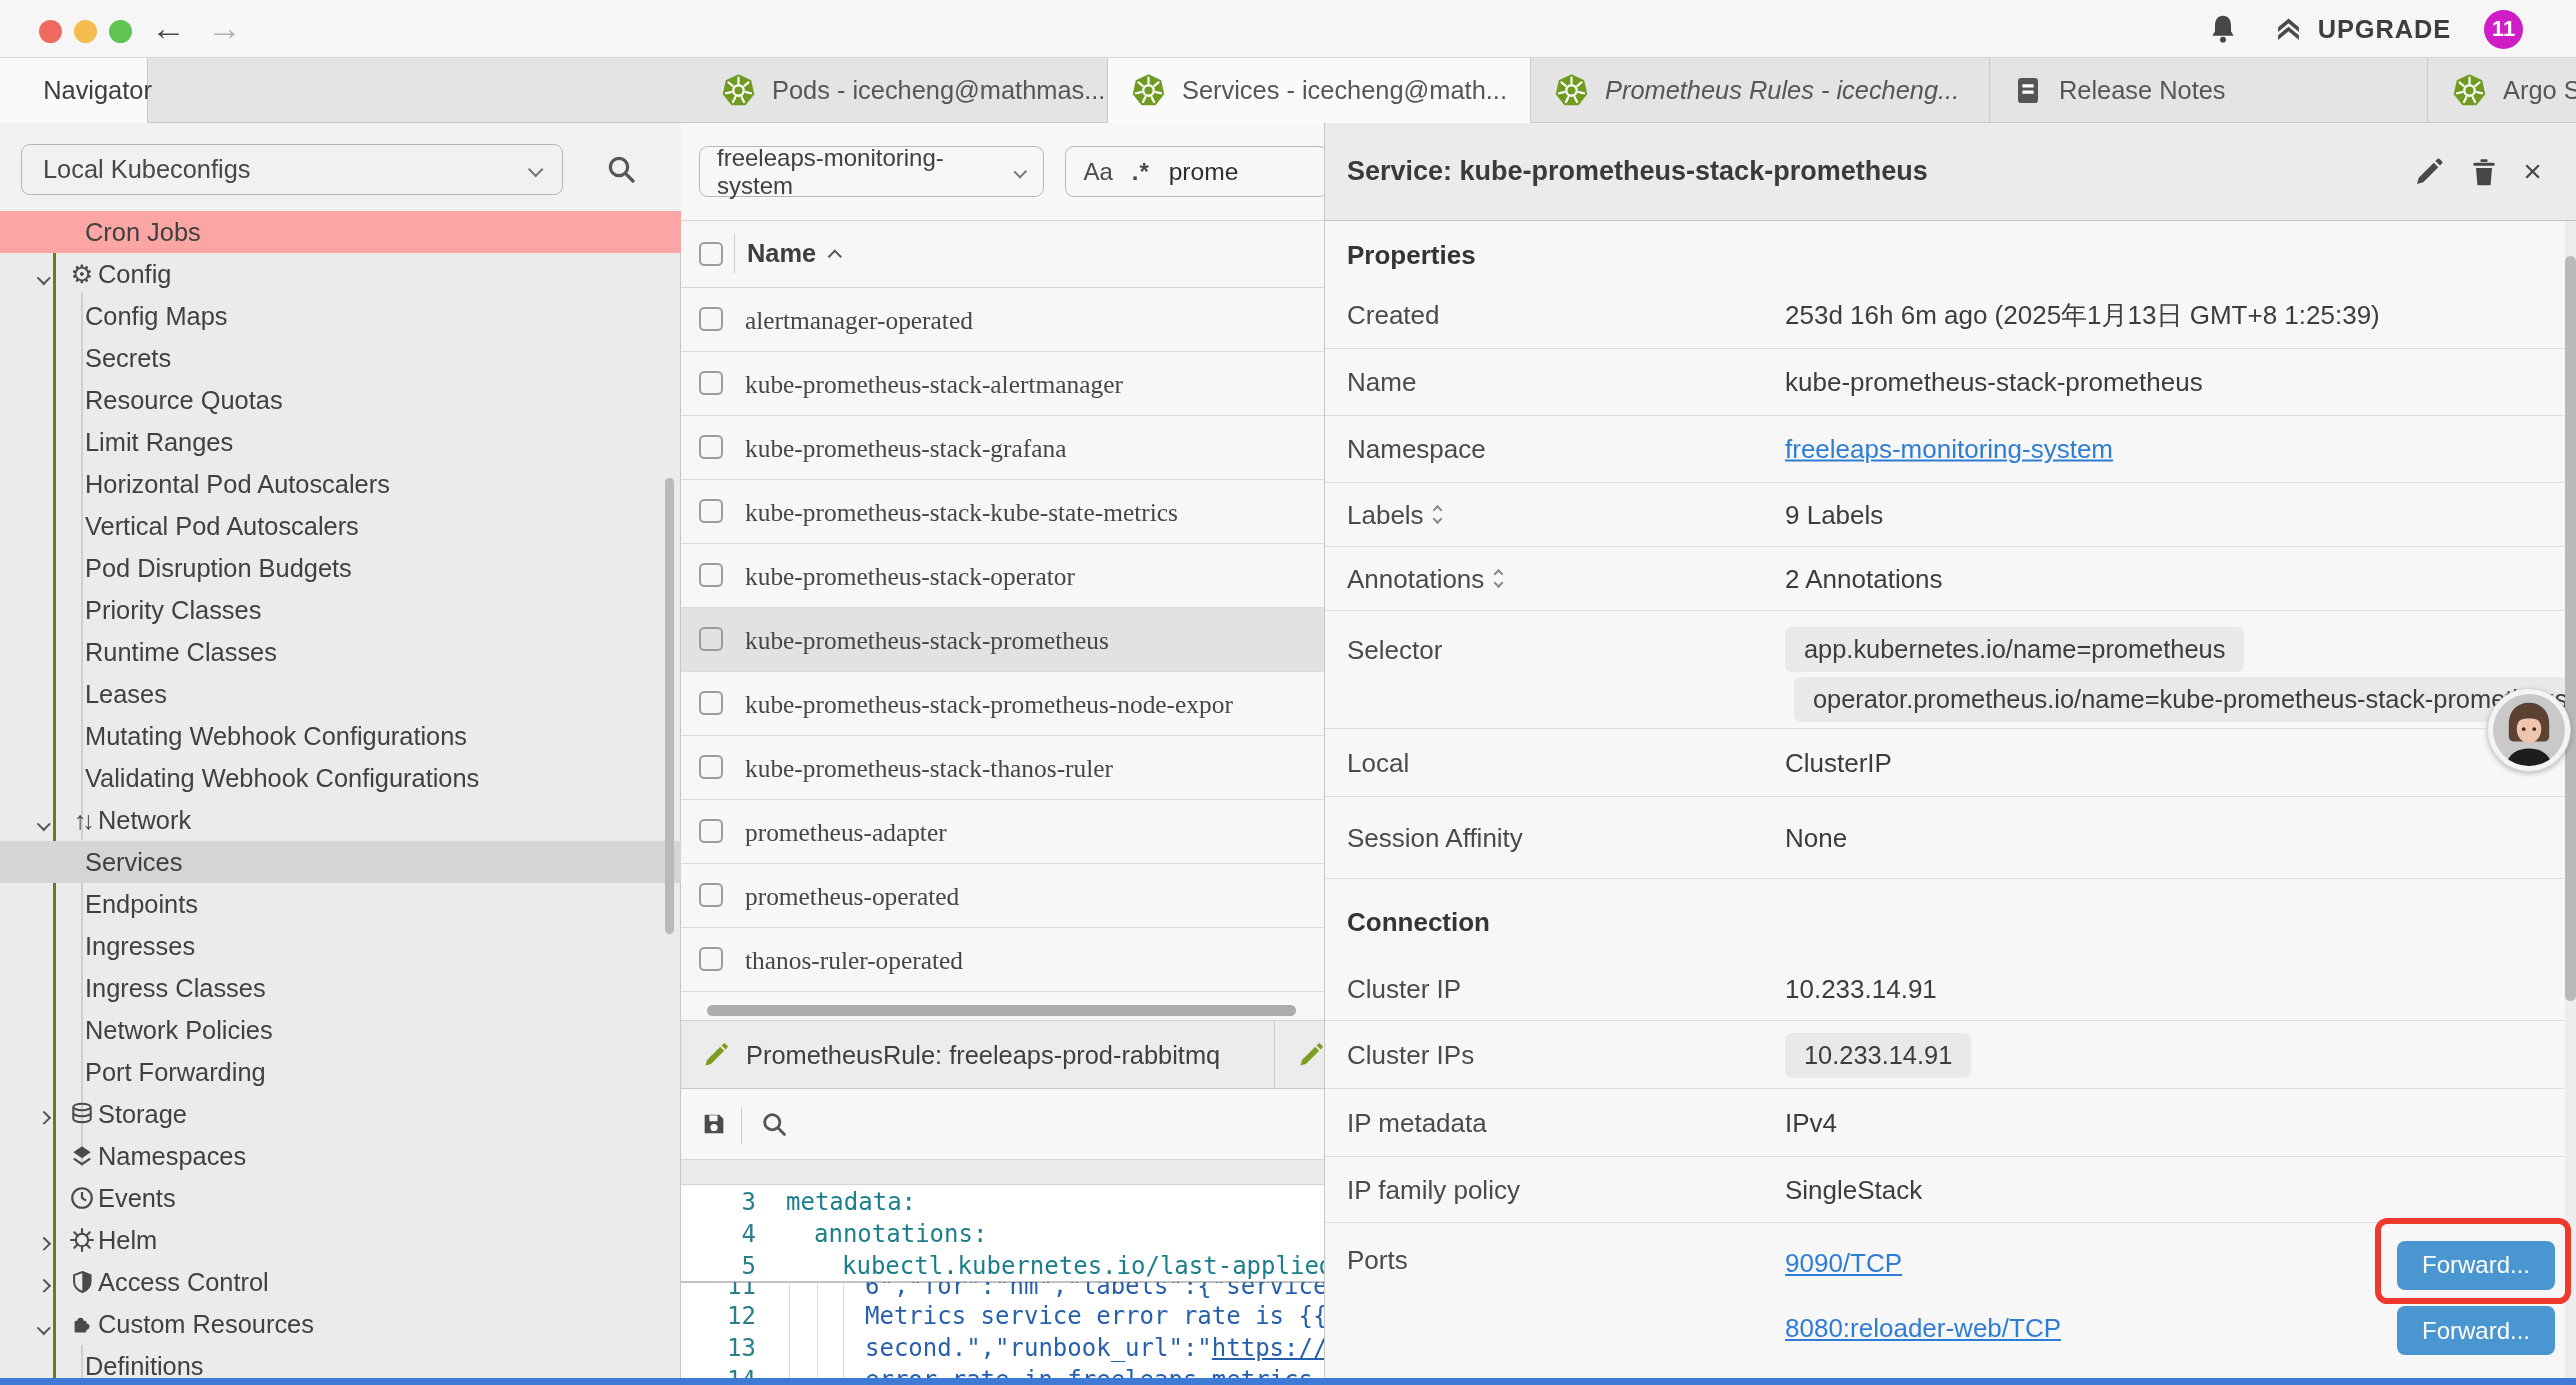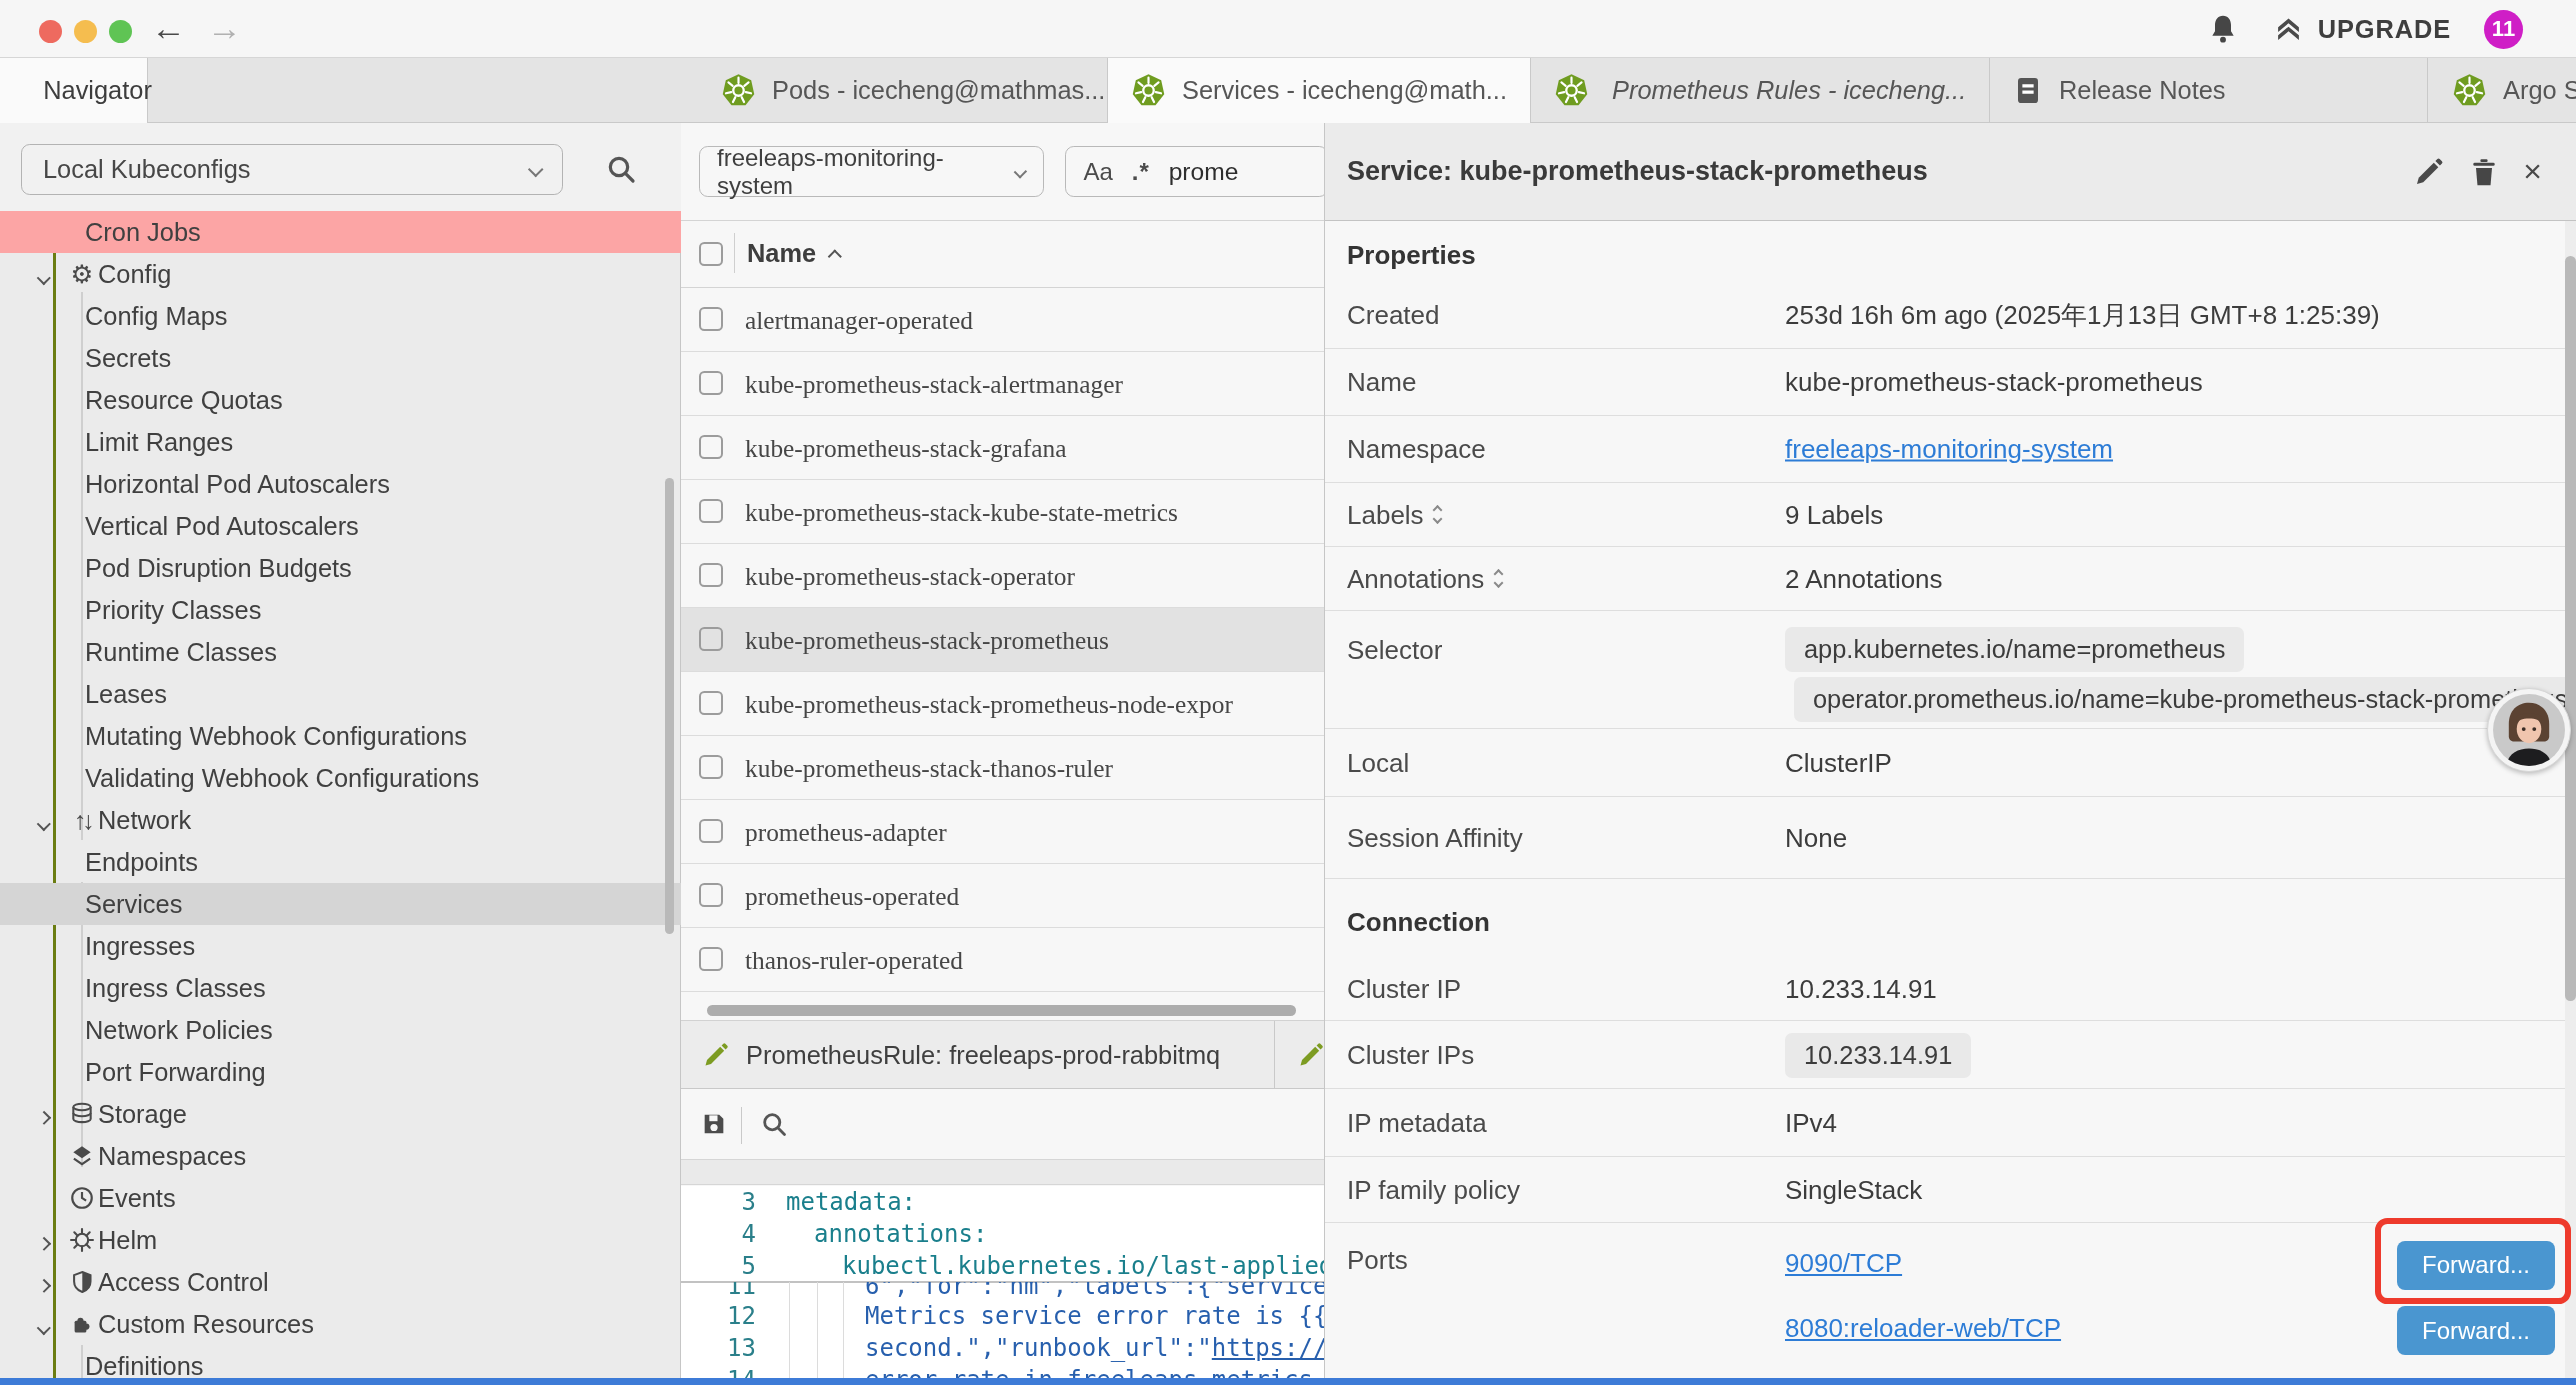--- a/index.html
+++ b/index.html
@@ -17,21 +17,21 @@
   .navarrow.fwd { color:#b1b1b1; }
   .tb-right { position:absolute; right:0; top:0; height:58px; display:flex; align-items:center; gap:33px; padding-right:53px; }
   .upgrade { display:flex; align-items:center; gap:12.3px; font-size:25.4px; font-weight:600; color:#3e3e3e; letter-spacing:0.9px; }
   .badge { width:39px; height:39px; border-radius:50%; background:#cf1ec6; color:#fff; font-size:22px; font-weight:700; display:flex; align-items:center; justify-content:center; }
 
   
   .tabstrip { position:absolute; left:0; top:58px; width:2576px; height:65px; background:#e4e4e4; border-bottom:1.8px solid #c9c9c9; }
   .navtab { position:absolute; left:0; top:0; width:148px; height:65px; background:#fafafa; border-right:1.8px solid #c9c9c9; display:flex; align-items:center; justify-content:center; font-size:25.4px; color:#3d3d3d;padding-left:48px; }
   .ktab { position:absolute; top:0; height:65px; display:flex; align-items:center; gap:16px; padding:0 23px; font-size:25.4px; color:#565656; border-right:1.8px solid #c9c9c9; overflow:hidden; white-space:nowrap; }
   .ktab.active { background:#fafafa; }
-  .ktab.italic .tlabel { font-style:italic;margin-left:7px; }
+  .ktab.italic .tlabel { font-style:italic; }
   .ktab .closex { margin-left:auto; font-size:26px; color:#5a5a5a; padding-left:12.3px; }
   .kicon { flex:0 0 auto; width:35px; height:35px; }
   .docicon { flex:0 0 auto; width:30px; height:35px; }
 
   
   .sidebar { position:absolute; left:0; top:123px; width:681px; height:1263px; background:#ebebeb; border-right:1.8px solid #c6c6c6; }
   .ctxrow { position:absolute; left:0; top:0; width:681px; height:88px; background:#f1f1f1; }
   .ctxselect { position:absolute; left:21px; top:21px; width:542px; height:51px; border:1.8px solid #b3b3b3; border-radius:8.8px; display:flex; align-items:center; font-size:25.4px; color:#474747; padding:0 21px; }
   .ctxselect .cv { margin-left:auto; }
   .sb-search { position:absolute; left:605px; top:30px; }
@@ -334,25 +334,25 @@
           <span class="tlab">Mutating Webhook Configurations</span>
         </div>
       <div class="ti child">
           <span class="tlab">Validating Webhook Configurations</span>
         </div>
       <div class="ti group">
           <span class="chev"><i class="chd"></i></span>
           <span class="ticon updown">↑↓</span>
           <span class="tlab">Network</span>
         </div>
-      <div class="ti child">
-          <span class="tlab">Endpoints</span>
-        </div>
       <div class="ti child sel">
           <span class="tlab">Services</span>
+        </div>
+      <div class="ti child">
+          <span class="tlab">Endpoints</span>
         </div>
       <div class="ti child">
           <span class="tlab">Ingresses</span>
         </div>
       <div class="ti child">
           <span class="tlab">Ingress Classes</span>
         </div>
       <div class="ti child">
           <span class="tlab">Network Policies</span>
         </div>

